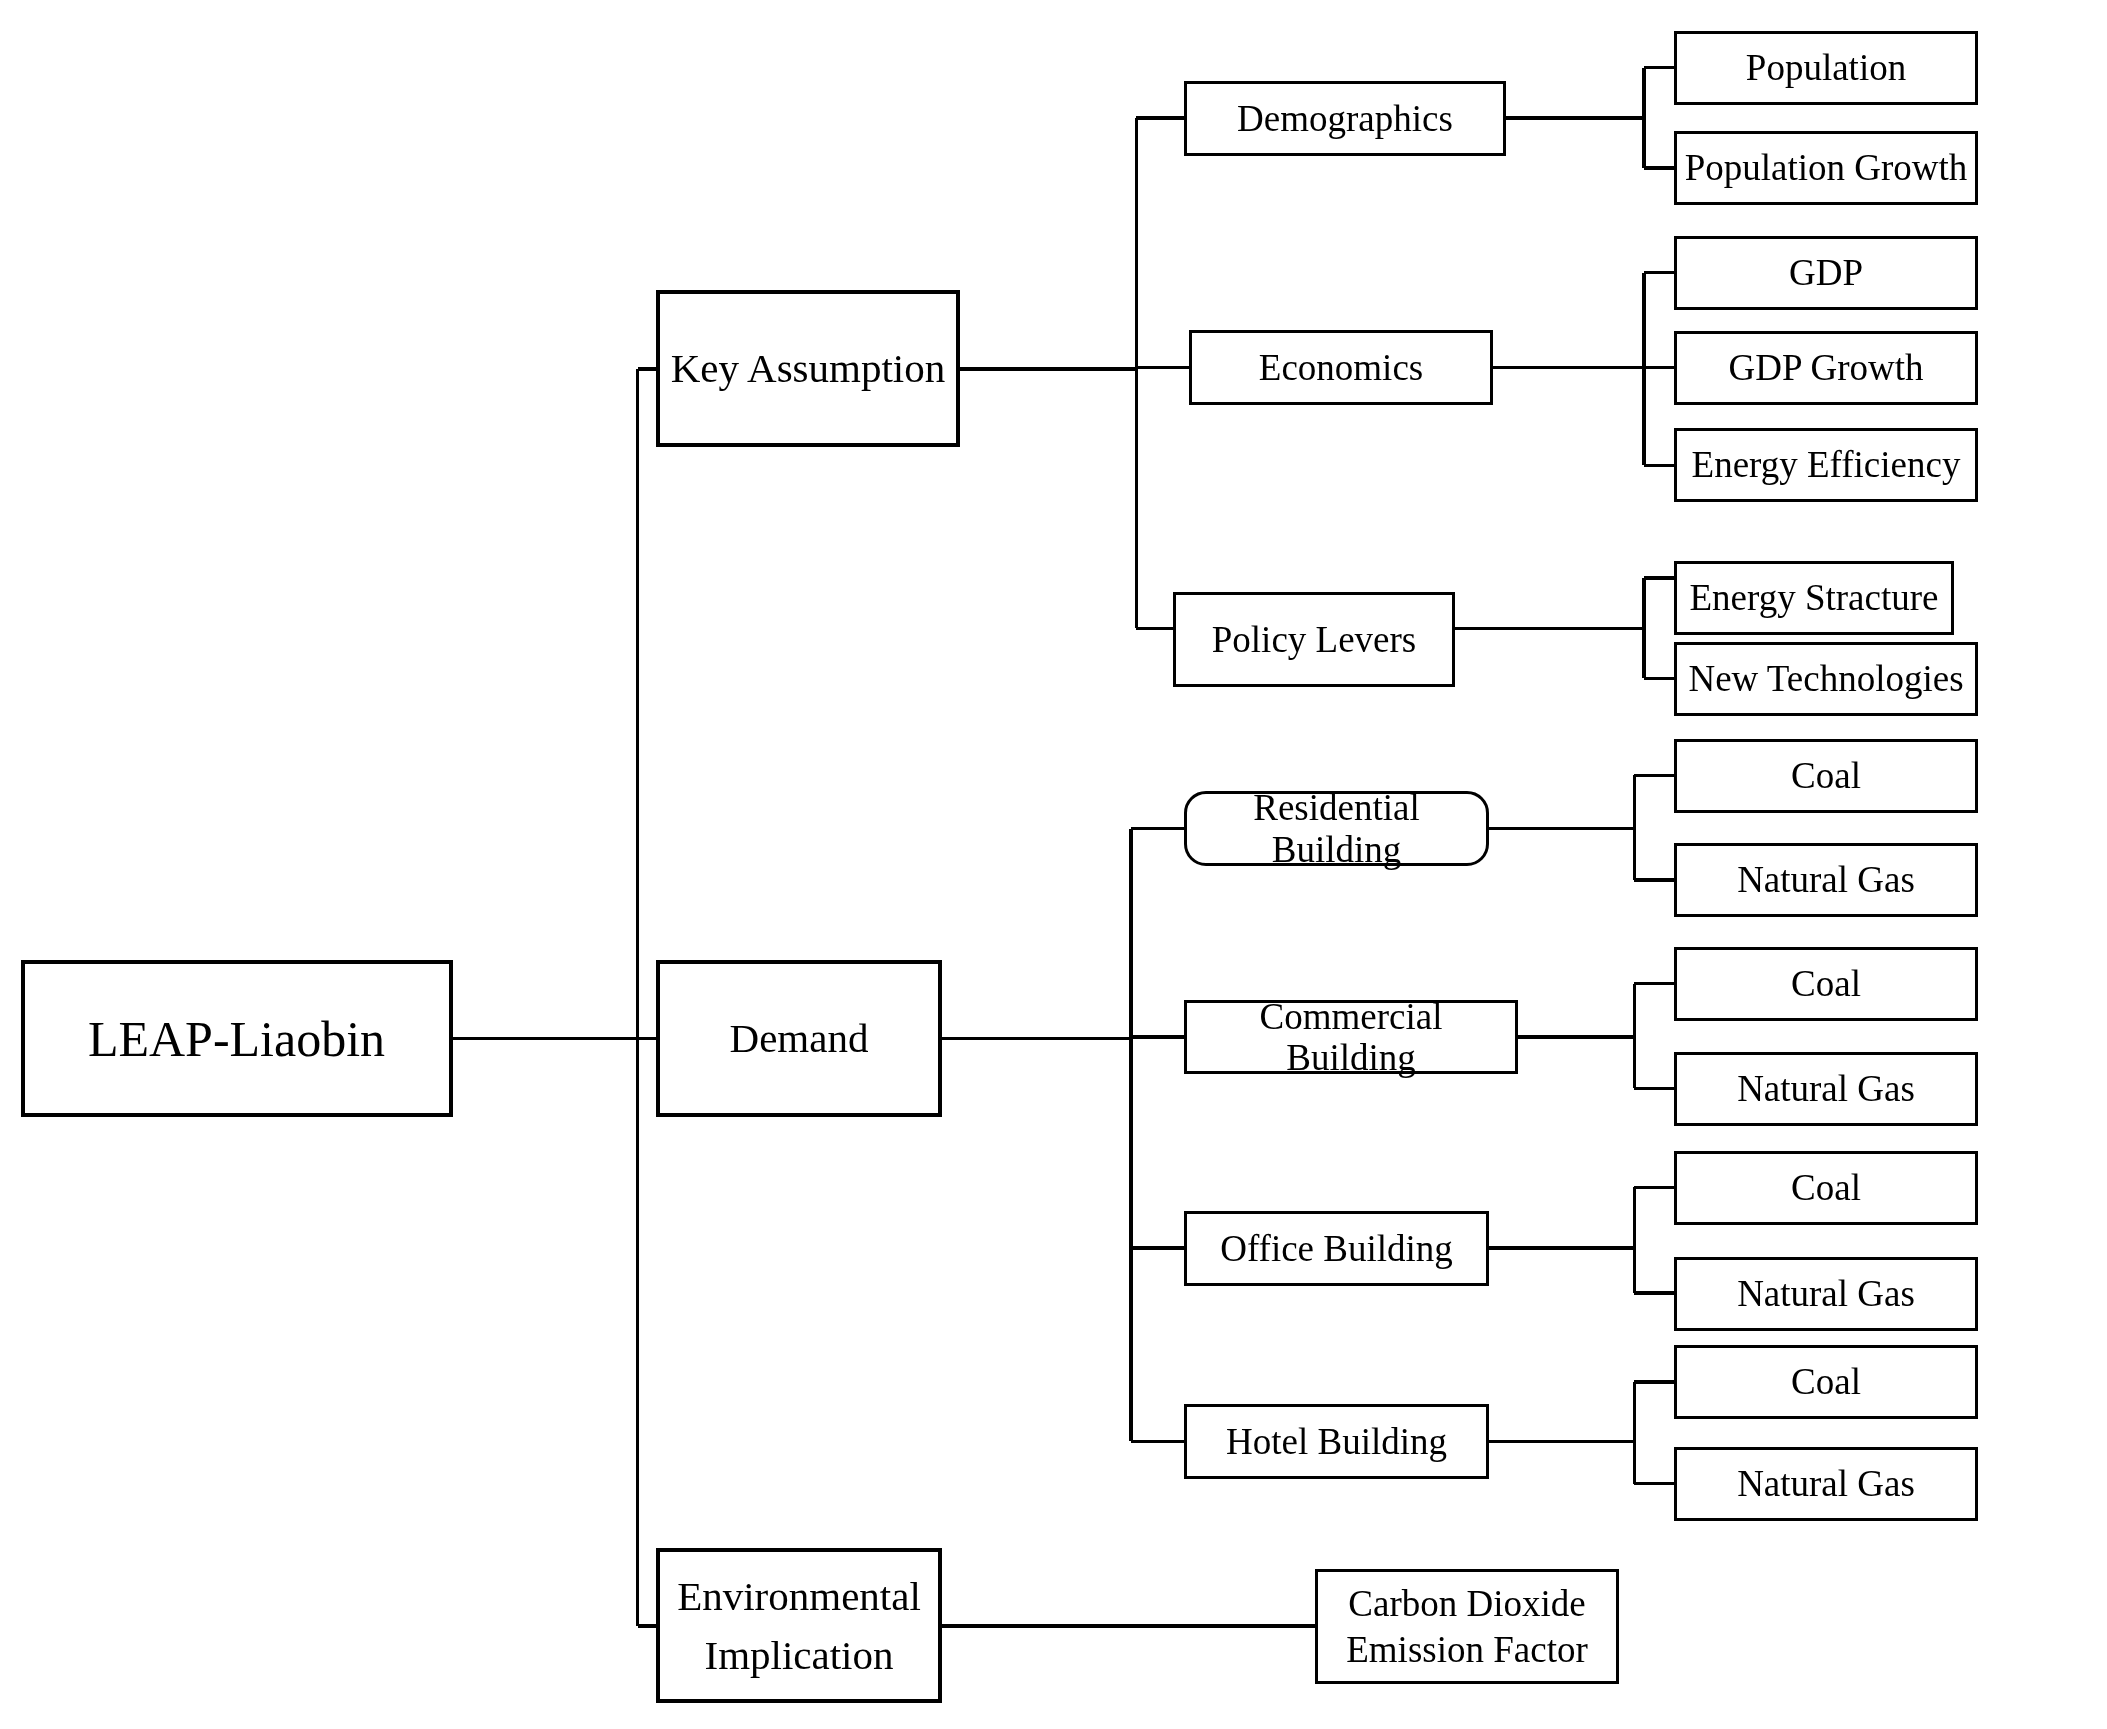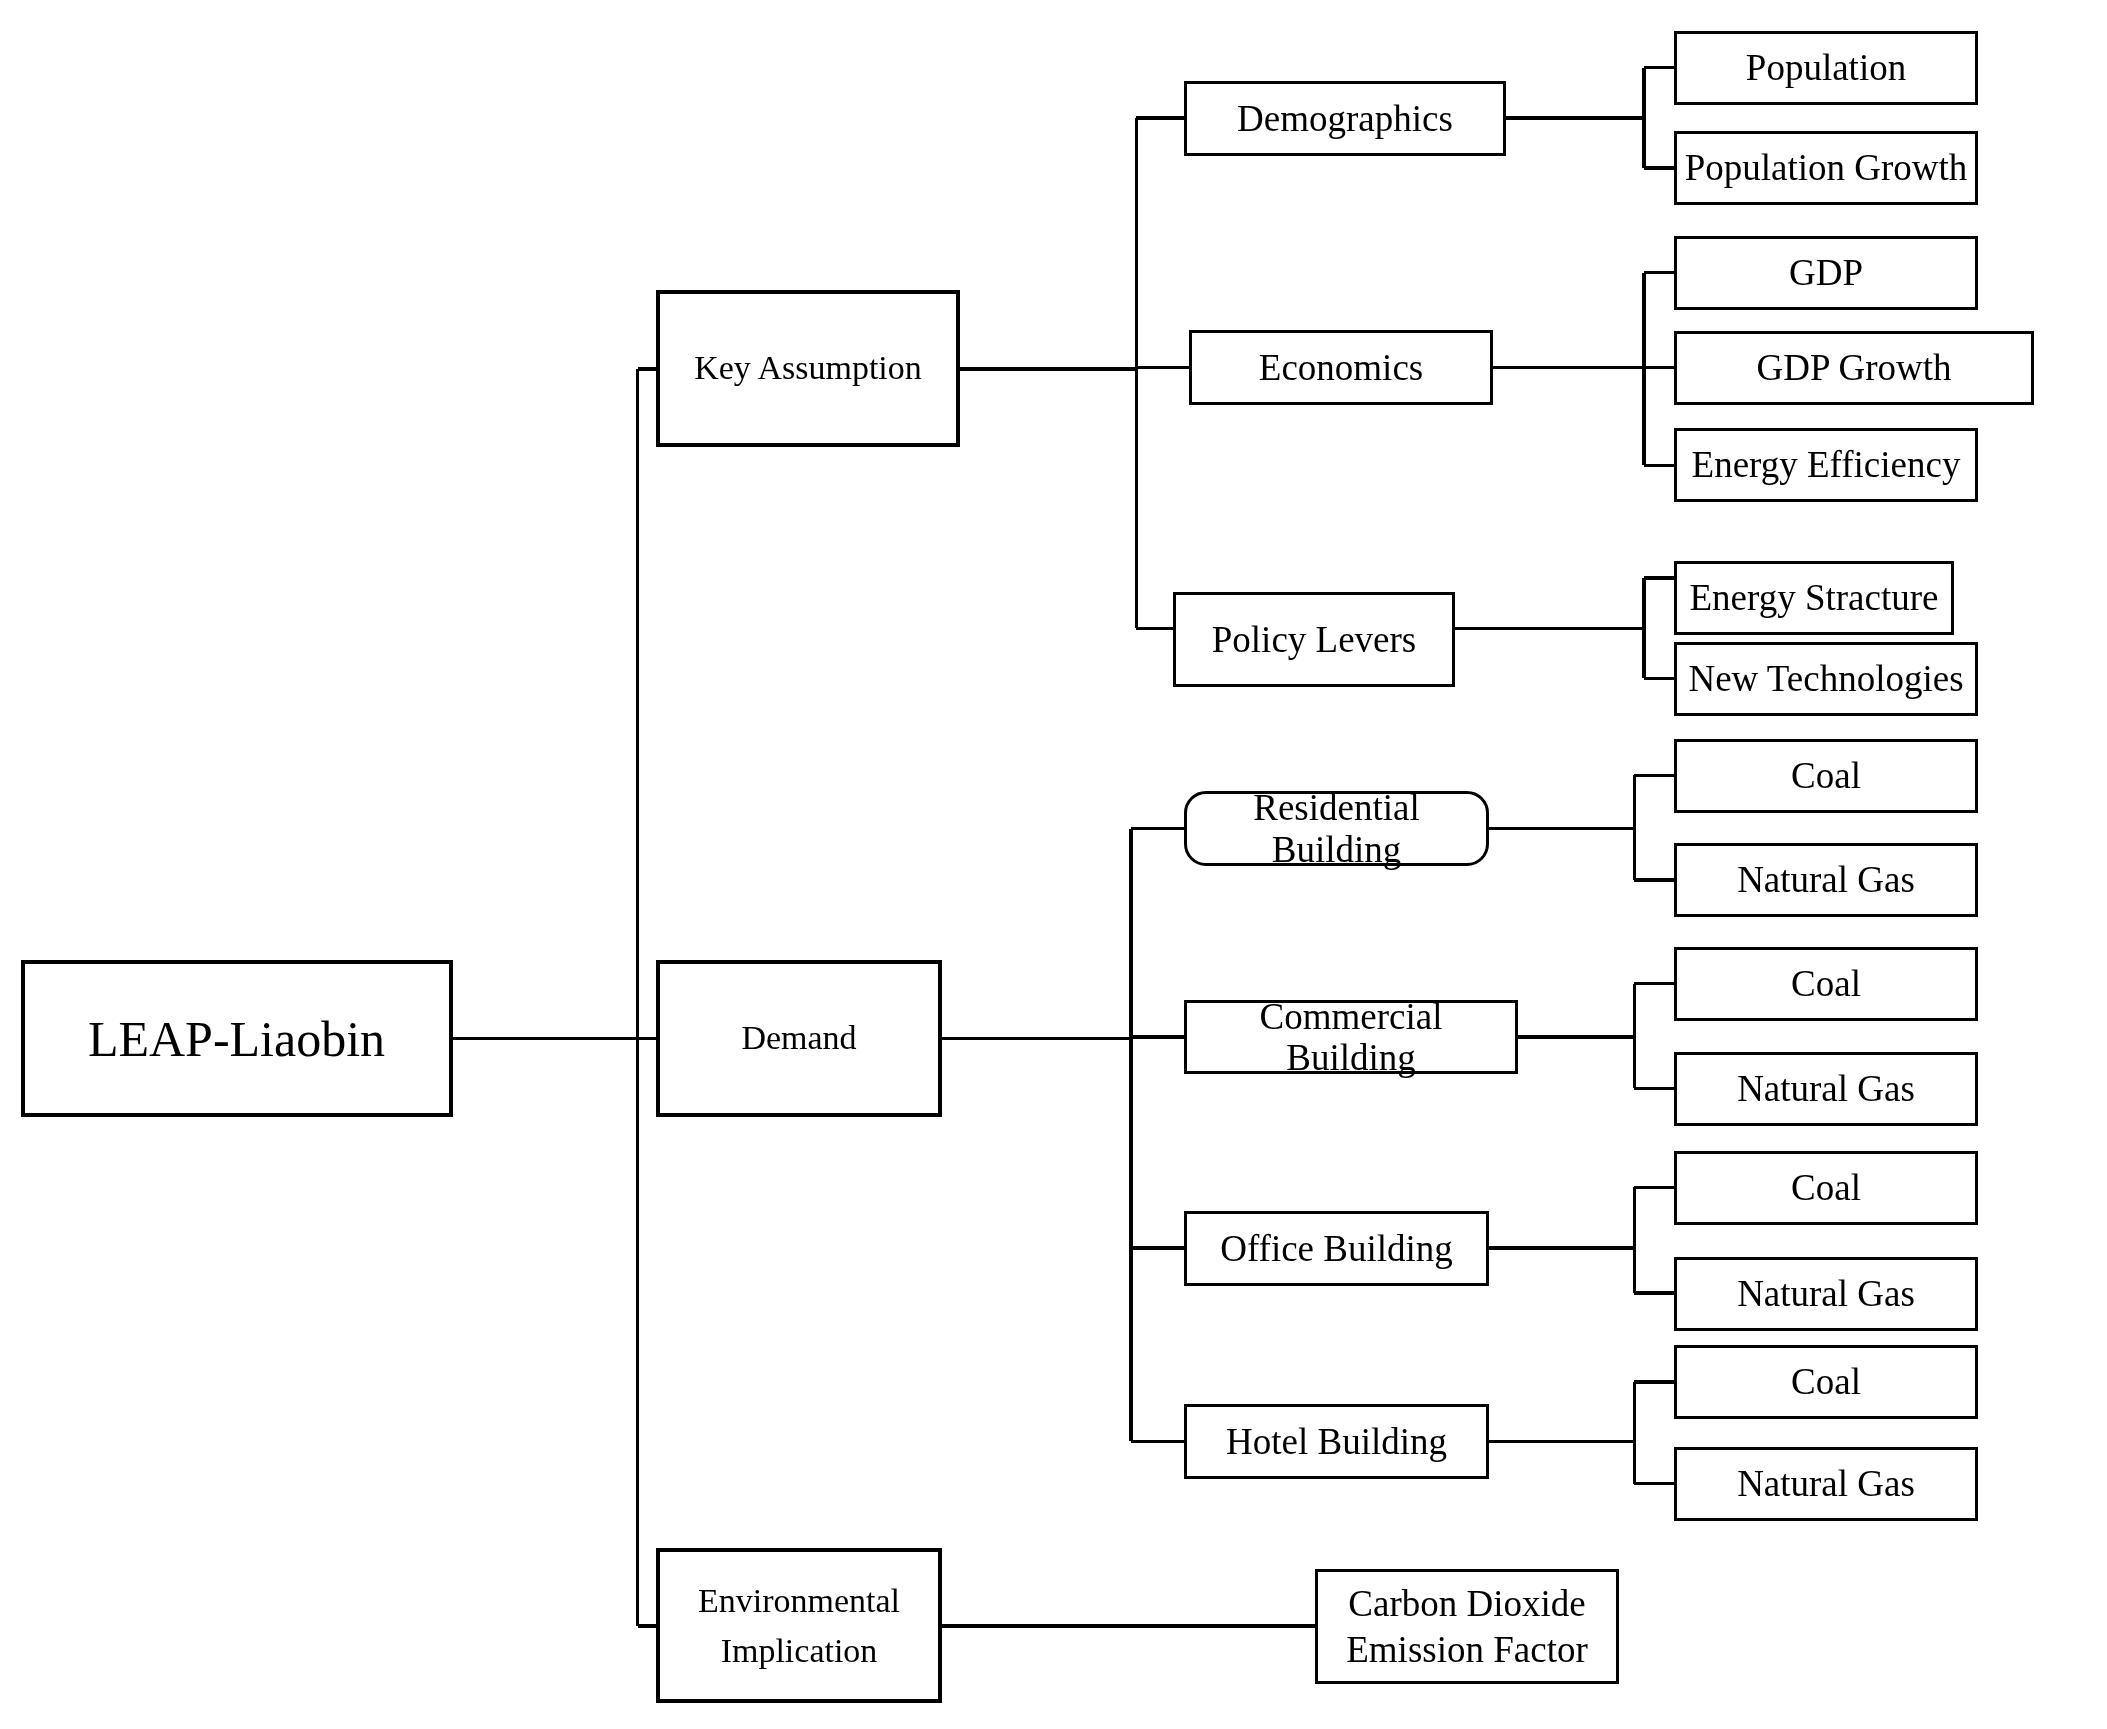--- a/index.html
+++ b/index.html
@@ -31,21 +31,21 @@
     display: flex;
     align-items: center;
     justify-content: center;
     text-align: center;
     line-height: 1.12;
     color: #000000;
     z-index: 2;
   }
   .node.thin { border-width: 3.4px; }
   .lvl0 { font-size: 50px; }
-  .lvl1 { font-size: 34px; }
+  .lvl1 { font-size: 41px; }
   .lvl2 { font-size: 37px; }
   .lvl3 { font-size: 37px; }
   .node span { display: block; padding: 0 6.8px; }
   .two-line { line-height: 1.22; }
 </style>
 </head>
 <body>
 
 <div id="diagram-root">
 
@@ -146,21 +146,21 @@
   </div>
 
   <div class="node lvl3 thin" style="left:1674px; top:131px; width:304px; height:74px;">
     <span>Population Growth</span>
   </div>
 
   <div class="node lvl3 thin" style="left:1674px; top:236px; width:304px; height:74px;">
     <span>GDP</span>
   </div>
 
-  <div class="node lvl3 thin" style="left:1674px; top:331px; width:360px; height:74px;">
+  <div class="node lvl3 thin" style="left:1674px; top:331px; width:304px; height:74px;">
     <span>GDP Growth</span>
   </div>
 
   <div class="node lvl3 thin" style="left:1674px; top:428px; width:304px; height:74px;">
     <span>Energy Efficiency</span>
   </div>
 
   <div class="node lvl3 thin" style="left:1674px; top:541px; width:280px; height:74px;margin-top:20px;">
     <span>Energy Stracture</span>
   </div>

